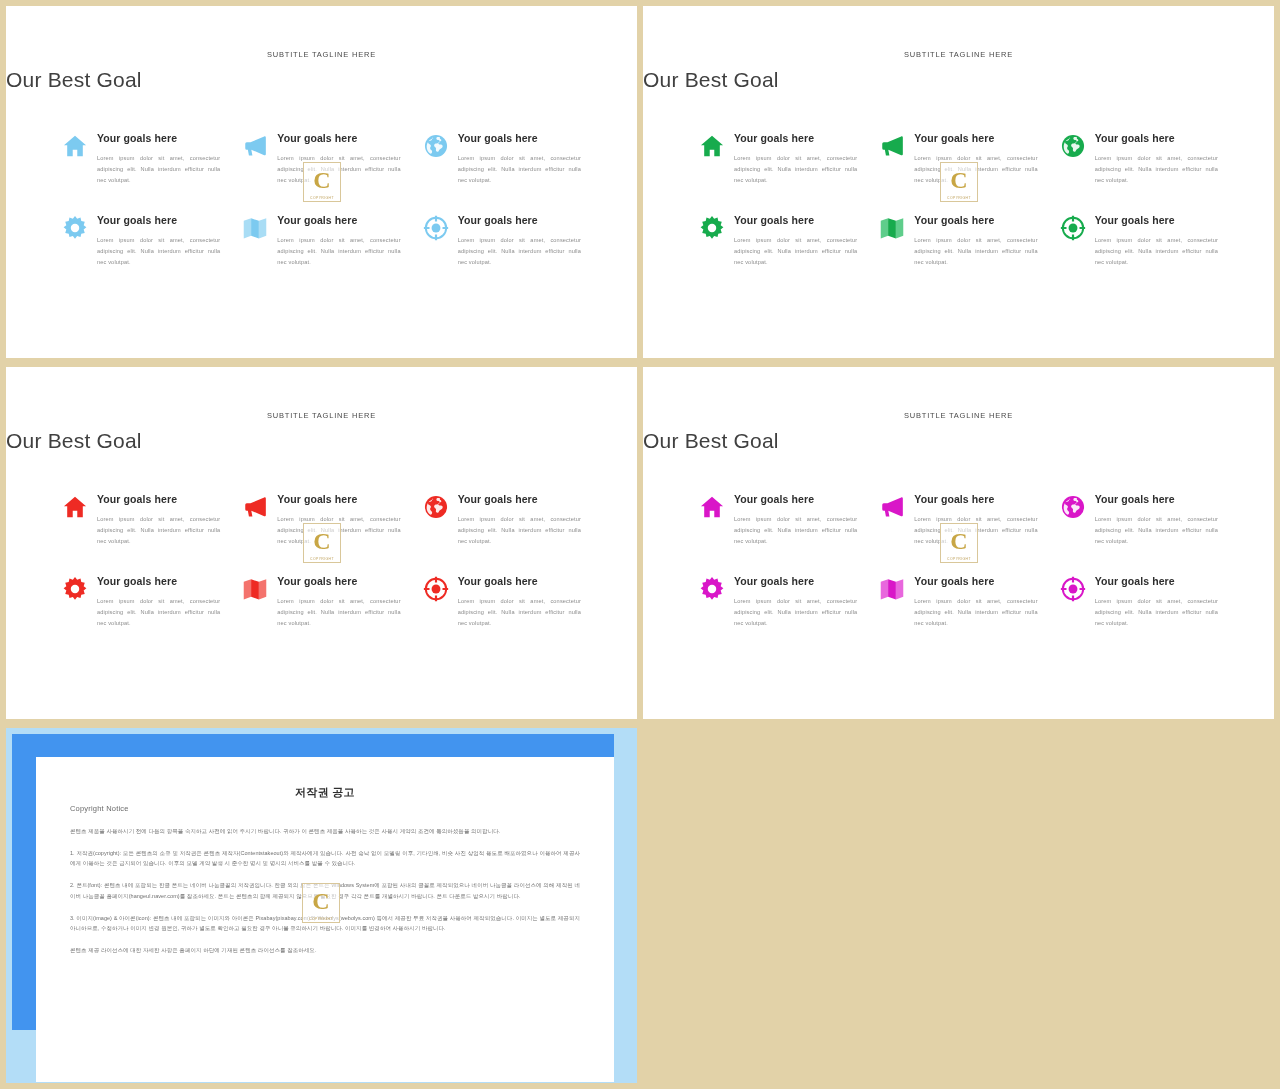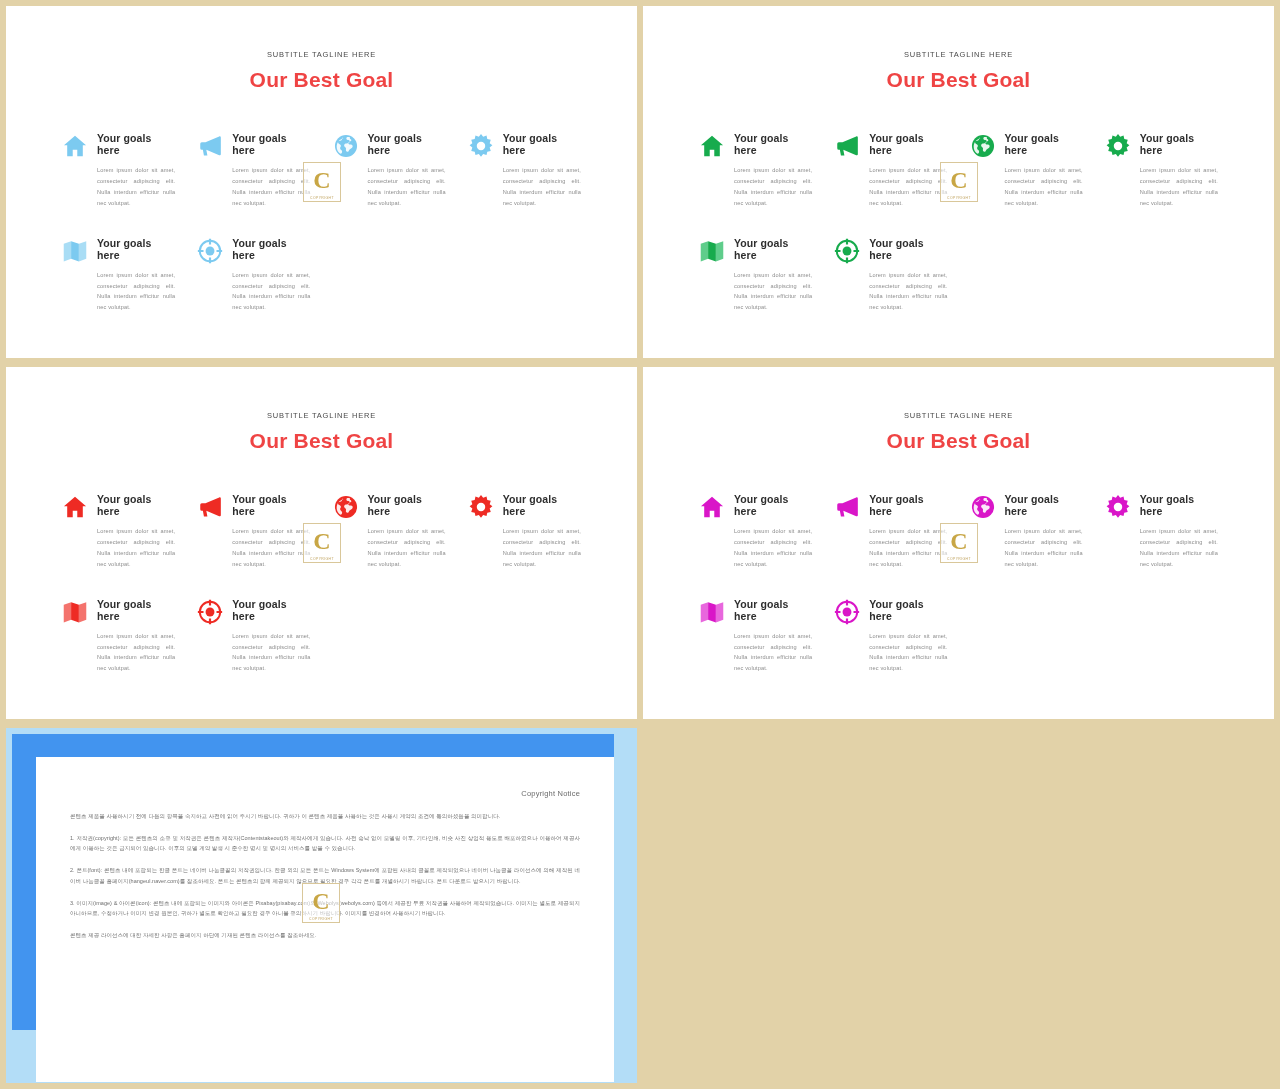--- a/index.html
+++ b/index.html
@@ -23,33 +23,33 @@
   .slide-d { left: 643px; top: 367px; width: 631px; height: 352px; }
 
   .subtitle {
     text-align: center;
     font-size: 7.5px;
     letter-spacing: 0.8px;
     color: #4a4a4a;
     margin-top: 44px;
   }
   .title {
-    text-align: center;
+    text-align: left;
     font-size: 21px;
-    font-weight: 700;
-    color: #ef4444;
+    font-weight: 400;
+    color: #404040;
     margin-top: 9px;
     letter-spacing: 0.2px;
   }
 
   
   .grid {
     margin: 40px 56px 0 56px;
     display: grid;
-    grid-template-columns: repeat(4, 1fr);
+    grid-template-columns: repeat(3, 1fr);
     grid-template-rows: repeat(2, auto);
     column-gap: 22px;
     row-gap: 28px;
   }
   .cell { display: flex; align-items: flex-start; gap: 9px; }
   .cell .ico { flex: 0 0 26px; width: 26px; height: 26px; margin-top: 1px; }
   .cell .ico svg { width: 26px; height: 26px; display: block; }
   .cell .body { flex: 1 1 auto; min-width: 0; }
   .goal-title {
     font-size: 10.5px;
@@ -123,21 +123,21 @@
     padding: 28px 34px 0 34px;
   }
   .doc-title {
     text-align: center;
     font-size: 11px;
     font-weight: 700;
     color: #2f2f2f;
     letter-spacing: 0.3px;
   }
   .doc-sub {
-    text-align: right;
+    text-align: left;
     font-size: 7.5px;
     color: #6b6b6b;
     margin-top: 4px;
     letter-spacing: 0.2px;
   }
   .doc-p {
     font-size: 5.5px;
     line-height: 1.95;
     color: #6f6f6f;
     margin-top: 13px;
@@ -463,20 +463,21 @@
           <div class="goal-title">Your goals here</div>
           <div class="goal-desc">Lorem ipsum dolor sit amet, consectetur adipiscing elit. Nulla interdum efficitur nulla nec volutpat.</div>
         </div>
       </div>
     </div>
   </div>
 
   <div class="slide-e">
     <div class="outer-blue"></div>
     <div class="doc">
+      <div class="doc-title">저작권 공고</div>
       <div class="doc-sub">Copyright Notice</div>
       <div class="doc-p">콘텐츠 제품을 사용하시기 전에 다음의 항목을 숙지하고 사전에 읽어 주시기 바랍니다. 귀하가 이 콘텐츠 제품을 사용하는 것은 사용시 계약의 조건에 동의하셨음을 의미합니다.</div>
       <div class="doc-p tight">1. 저작권(copyright): 모든 콘텐츠의 소유 및 저작권은 콘텐츠 제작자(Contentstakeout)와 제작사에게 있습니다. 사전 승낙 없이 모델링 이후, 기타인쇄, 비슷 사진 상업적 용도로 배포하였으나 이용하여 제공사에게 이용하는 것은 금지되어 있습니다. 이후의 모델 계약 발생 시 준수한 명시 및 명시의 서비스를 받을 수 있습니다.</div>
       <div class="doc-p tight">2. 폰트(font): 콘텐츠 내에 포함되는 한글 폰트는 네이버 나눔글꼴의 저작권입니다. 한글 외의 모든 폰트는 Windows System에 포함된 사내의 글꼴로 제작되었으나 네이버 나눔글꼴 라이선스에 의해 제작된 네이버 나눔글꼴 홈페이지(hangeul.naver.com)를 참조하세요. 폰트는 콘텐츠의 함께 제공되지 않으므로 필요한 경우 각각 폰트를 개별하시기 바랍니다. 폰트 다운로드 받으시기 바랍니다.</div>
       <div class="doc-p tight">3. 이미지(image) &amp; 아이콘(icon): 콘텐츠 내에 포함되는 이미지와 아이콘은 Pixabay(pixabay.com)와 Webolys(webolys.com) 등에서 제공한 무료 저작권을 사용하여 제작되었습니다. 이미지는 별도로 제공되지 아니하므로, 수정하거나 이미지 변경 원본인, 귀하가 별도로 확인하고 필요한 경우 아니물 유의하시기 바랍니다. 이미지를 변경하여 사용하시기 바랍니다.</div>
       <div class="doc-p tight">콘텐츠 제공 라이선스에 대한 자세한 사항은 홈페이지 하단에 기재된 콘텐츠 라이선스를 참조하세요.</div>
     </div>
   </div>
 
   <div class="wm wm-a">

